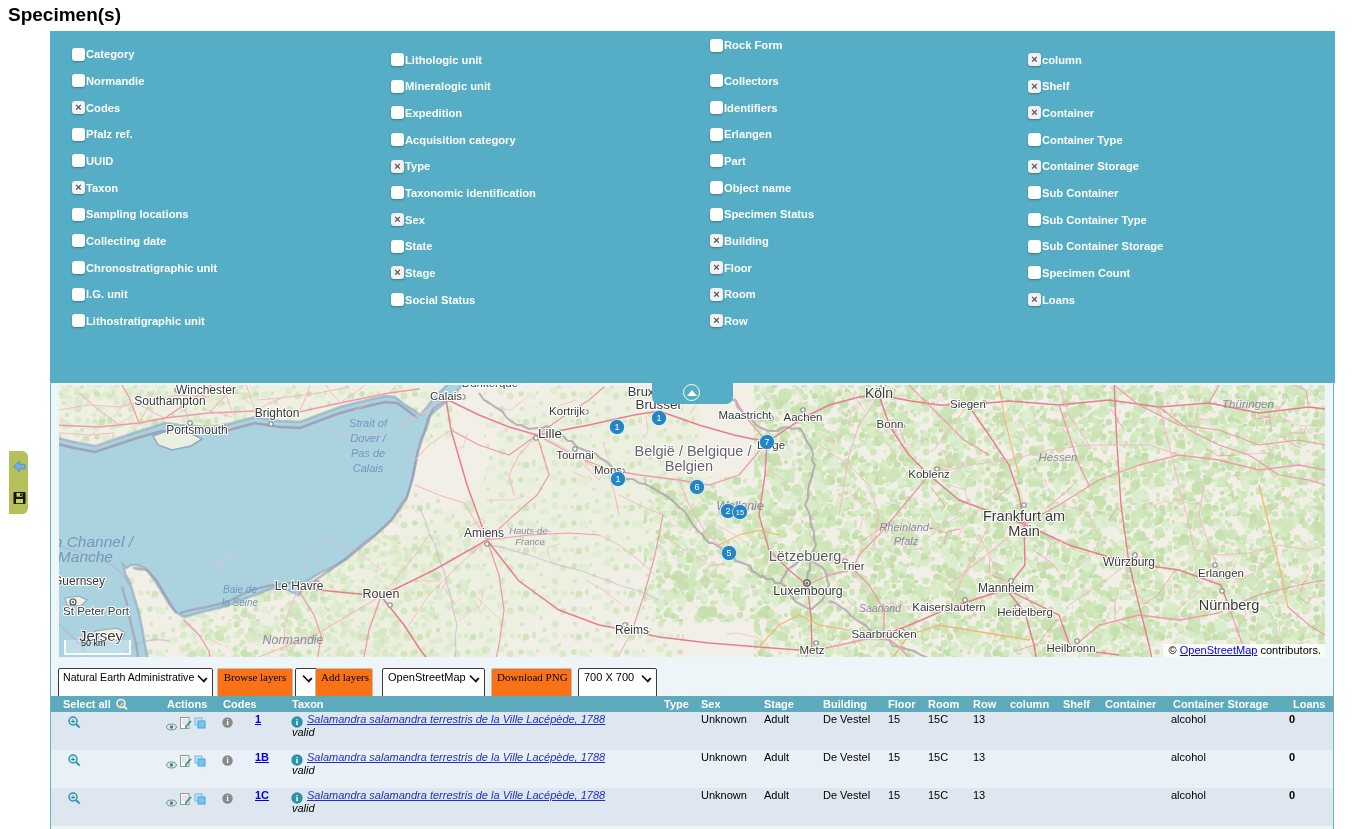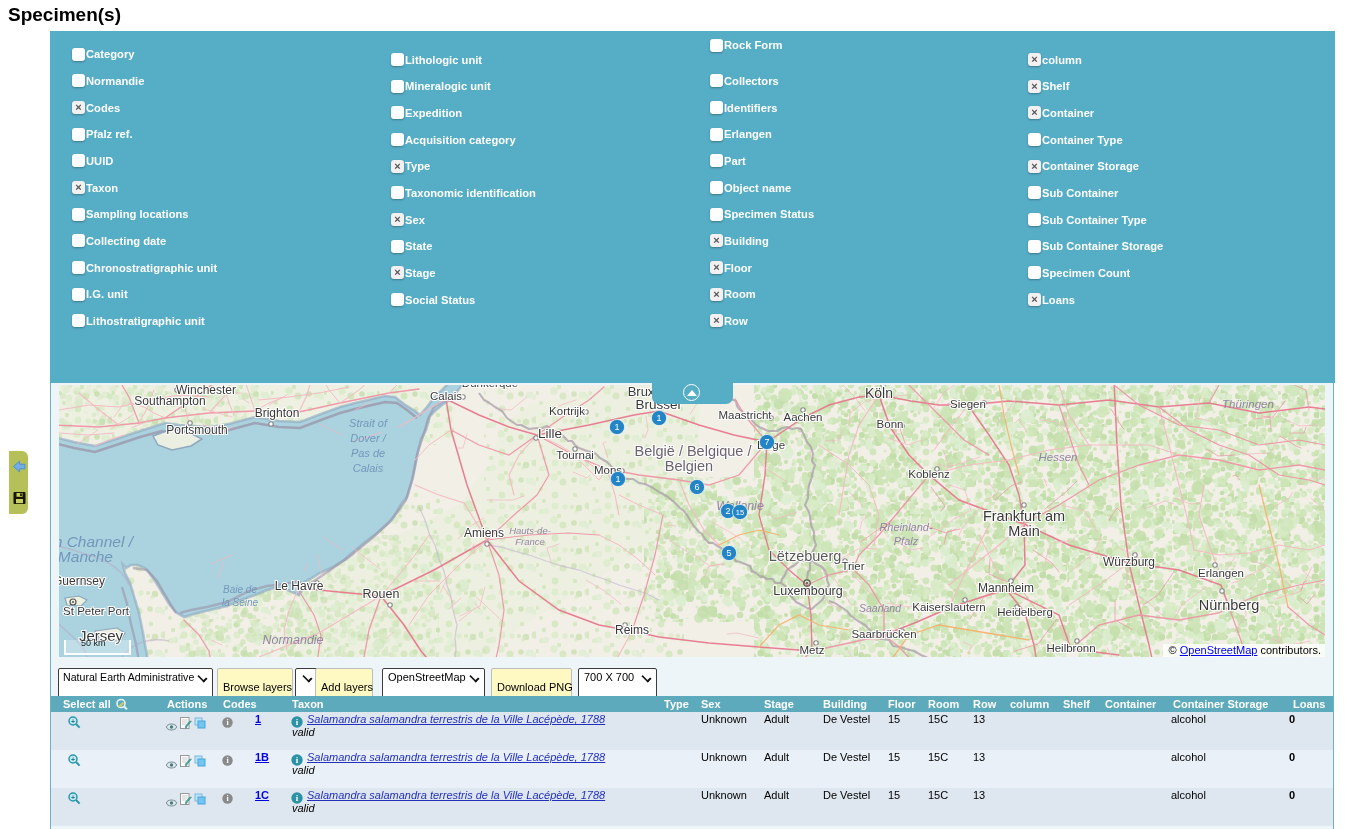--- a/index.html
+++ b/index.html
@@ -16,21 +16,21 @@
 #map { position:absolute; left:59px; top:385px; width:1266px; height:272px; overflow:hidden; z-index:5; }
 #scalebar { position:absolute; left:5px; top:255px; width:67px; height:15px; border:2px solid rgba(255,255,255,0.95); border-top:none; background:rgba(255,255,255,0.25); z-index:10; }
 #scalebar span { position:absolute; left:15px; top:-2px; font-size:9px; color:#222; white-space:nowrap; }
 #attrib { position:absolute; right:0; bottom:0; height:13px; background:rgba(255,255,255,0.82); font-size:11px; color:#000; padding:0 4px 0 6px; line-height:13px; z-index:10; }
 #attrib a { color:#0000ee; text-decoration:underline; }
 #sidetab { position:absolute; left:9px; top:451px; width:19px; height:63px; background:#b5c158; border-radius:0 6px 6px 0; z-index:6; }
 #toolbar { position:absolute; left:58px; top:668px; height:20px; z-index:6; }
 .sel,.btn { position:absolute; top:0; height:35px; font-size:11px; font-family:"Liberation Sans",sans-serif; color:#000; }
 .sel { background:#fff; border:1px solid #3c3c3c; border-radius:2px; padding:0 16px 0 5px; line-height:17px; white-space:nowrap; }
 .sel:after { content:""; position:absolute; right:5px; top:5px; width:7px; height:5px; border-right:2.4px solid #111; border-bottom:2.4px solid #111; transform:rotate(45deg) scale(1,0.75); }
-.btn { background:#fef9c3; border:1px solid #bdbdbd; border-radius:2px; padding:10px 5px; line-height:17px; white-space:nowrap; text-align:center; }
+.btn { background:#f97316; border:1px solid #bdbdbd; border-radius:2px; padding:0 5px; line-height:17px; white-space:nowrap; text-align:center;font-family:Liberation Serif, serif; }
 #table { position:absolute; left:51px; top:696px; width:1282px; z-index:6; }
 #thead { position:absolute; left:0; top:0; width:1282px; height:15.5px; background:#5caabc; }
 .th { position:absolute; top:2px; color:#fff; font-weight:bold; font-size:11px; white-space:nowrap; }
 .trow { position:absolute; left:0; width:1282px; height:38px; }
 .ic { position:absolute; }
 .code { position:absolute; color:#0000e0; font-weight:bold; font-size:11px; text-decoration:underline; }
 .taxon { position:absolute; color:#2330bb; font-style:italic; font-size:11px; text-decoration:underline; white-space:nowrap; }
 .valid { position:absolute; font-style:italic; font-size:11px; color:#000; }
 .cell { position:absolute; top:1.5px; font-size:11px; color:#000; white-space:nowrap; }
 .cell.b { font-weight:bold; }

